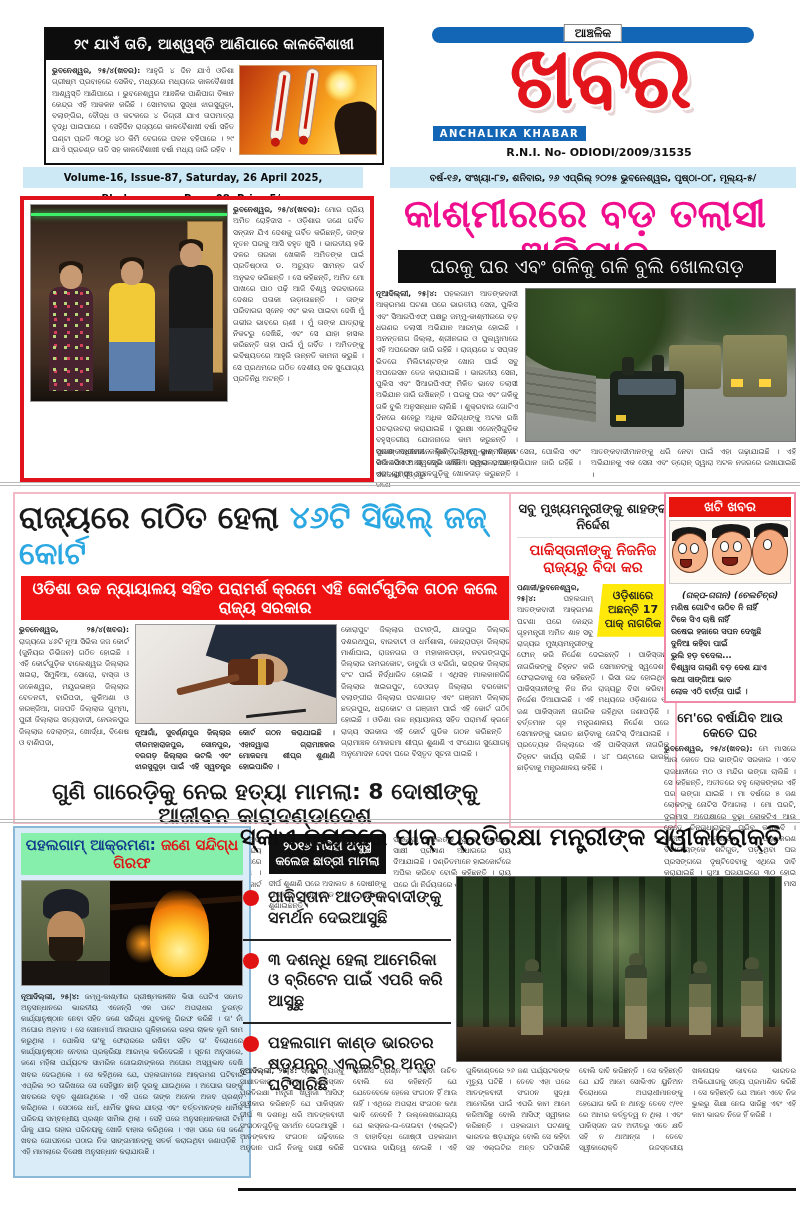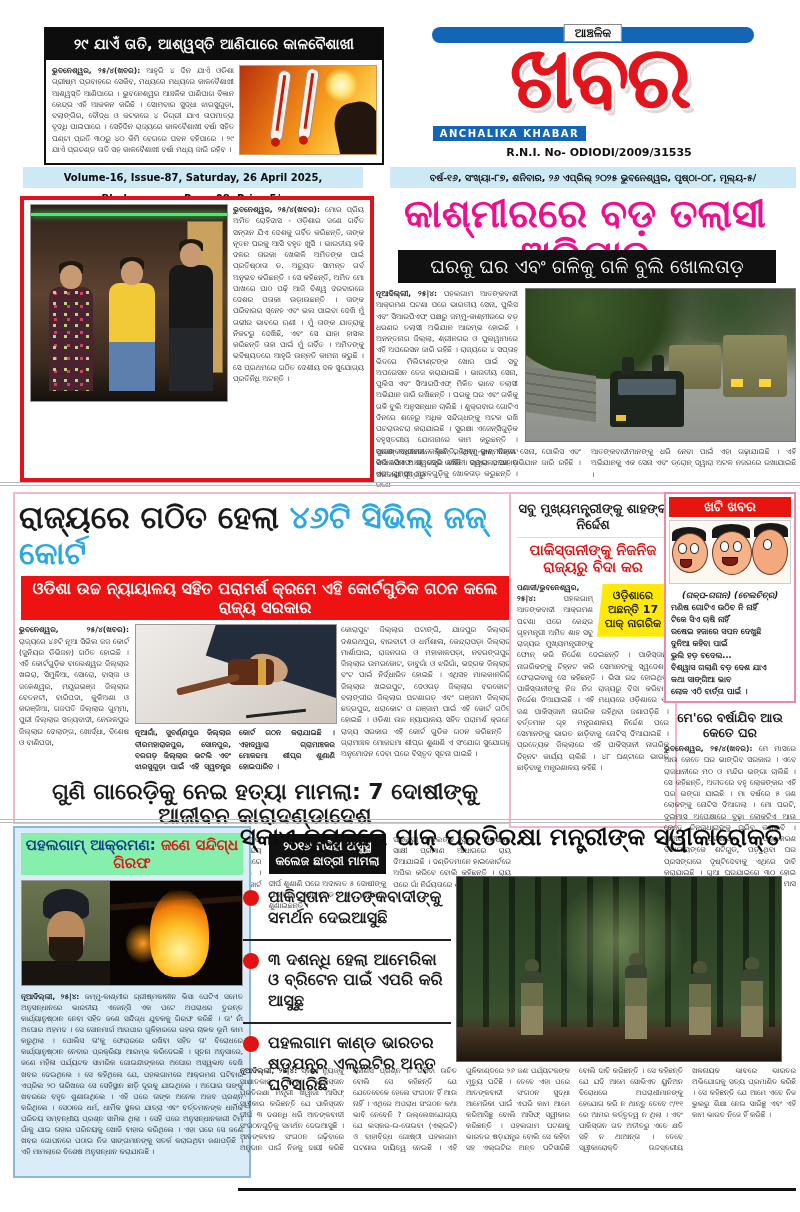--- a/index.html
+++ b/index.html
@@ -276,21 +276,21 @@
           <div class="sleeve"></div>
           <div class="hand"></div>
           <div class="ghead"></div>
           <div class="ghandle"></div>
           <div class="gpen"></div>
         </div>
         <div class="court-extra body-txt">ନୂଆଗାଁ, ସୁବର୍ଣ୍ଣପୁର ଜିଲ୍ଲାର ବୀରମହାରାଜପୁର, ସୋନପୁର, ବରଗଡ଼ ଜିଲ୍ଲାର ଭଟଲି ଏବଂ ଝାରସୁଗୁଡ଼ା ପାଇଁ ଏହି ସ୍ୱତନ୍ତ୍ର କୋର୍ଟ ଗଠନ କରାଯାଇଛି । ଏହାଦ୍ୱାରା ଗ୍ରାମାଞ୍ଚଳର ମୋକଦ୍ଦମା ଶୀଘ୍ର ଶୁଣାଣି ହୋଇପାରିବ ।</div>
       </div>
       <div class="court-c3 body-txt">କୋରାପୁଟ ଜିଲ୍ଲାର ପଟାଙ୍ଗି, ଯାଜପୁର ଜିଲ୍ଲାର ଦଶରଥପୁର, ବାରବାଟୀ ଓ ଧର୍ମଶାଳା, କେନ୍ଦ୍ରାପଡ଼ା ଜିଲ୍ଲାର ମାର୍ଶାଘାଇ, ରାଜନଗର ଓ ମହାକାଳପଡ଼ା, ନବରଙ୍ଗପୁର ଜିଲ୍ଲାର ଉମରକୋଟ, ଡାବୁଗାଁ ଓ ଝରିଗାଁ, ଭଦ୍ରକ ଜିଲ୍ଲାର ବଂଟ ପାଇଁ ନିର୍ଦ୍ଧାରିତ ହୋଇଛି । ଏଥିସହ ମାଲକାନଗିରି ଜିଲ୍ଲାର ଖଇରପୁଟ, ଦେଓଗଡ଼ ଜିଲ୍ଲାର ବରକୋଟ, ବଲାଙ୍ଗୀର ଜିଲ୍ଲାର ପଟଣାଗଡ଼ ଏବଂ ଗଞ୍ଜାମ ଜିଲ୍ଲାର ଛତ୍ରପୁର, ଧରାକୋଟ ଓ ଗଞ୍ଜାମ ପାଇଁ ଏହି କୋର୍ଟ ଗଠିତ ହୋଇଛି । ଓଡିଶା ଉଚ୍ଚ ନ୍ୟାୟାଳୟ ସହିତ ପରାମର୍ଶ କ୍ରମେ ରାଜ୍ୟ ସରକାର ଏହି କୋର୍ଟ ଗୁଡିକ ଗଠନ କରିଛନ୍ତି । ଗ୍ରାମାଞ୍ଚଳ ମୋକଦ୍ଦମା ଶୀଘ୍ର ଶୁଣାଣି ଏ ସଂଯୋଗ ସୁଯୋଗକୁ ଅନୁମୋଦନ ଦେବା ଘରେ ବିସ୍ତୃତ ସୂଚନା ପାଇଛି ।</div>
     </div>
-    <div class="murder-head">ଗୁଣି ଗାରେଡ଼ିକୁ ନେଇ ହତ୍ୟା ମାମଲା: 7 ଦୋଷୀଙ୍କୁ ଆଜୀବନ କାରାଦଣ୍ଡାଦେଶ</div>
+    <div class="murder-head">ଗୁଣି ଗାରେଡ଼ିକୁ ନେଇ ହତ୍ୟା ମାମଲା: 8 ଦୋଷୀଙ୍କୁ ଆଜୀବନ କାରାଦଣ୍ଡାଦେଶ</div>
     <div class="murder-row">
       <div class="body-txt">
         <span class="dl">ଢେଙ୍କାନାଳ, ୨୫|୪:</span>
         <span>ଗୁଣିଗାରେଡ଼ି ଭଳି ଅନ୍ଧବିଶ୍ୱାସକୁ ନେଇ ୫ ଦୋଷୀଙ୍କୁ ନ୍ୟାୟାଳୟ ଆଜୀବନ କାରାଦଣ୍ଡ ଶୁଣାଇଛନ୍ତି । ୨୦୧୬ ମସିହା ମାର୍ଚ୍ଚ ୨ ତାରିଖରେ ଗ୍ରାମରେ ଜଣେ ଯୁବକଙ୍କ ହତ୍ୟା ଘଟଣାରେ ଏହି ରାୟ ଶୁଣାଯାଇଛି ।</span>
       </div>
       <div class="body-txt">ତାଙ୍କ ଉପରେ ଗୁଣି କରିଥିବା ଅଭିଯୋଗରେ ଗ୍ରାମବାସୀ ତାଙ୍କୁ ନିର୍ଦ୍ଦୟ ଭାବେ ମାଡ଼ ମାରିଥିଲେ । ଏହି ଘଟଣାରେ ସ୍ଥାନରେ ତାଙ୍କର ମୃତ୍ୟୁ ହୋଇଥିଲା । ପୋଲିସ ପାଞ୍ଚ ଜଣଙ୍କୁ ଗିରଫ କରି କୋର୍ଟ ଚାଲାଣ କରିଥିଲା ।</div>
       <div>
         <div class="blackbox">୨୦୧୬ ମସିହା ଅସୁସ୍ଥ କଲେଜ ଛାତ୍ରୀ ମାମଲା</div>
         <div class="body-txt">ଦୀର୍ଘ ଶୁଣାଣି ପରେ ଅଦାଲତ ୫ ଦୋଷୀଙ୍କୁ ଆଜୀବନ କାରାଦଣ୍ଡ ଓ ଜରିମାନା ଶୁଣାଇଛନ୍ତି ।</div>
       </div>

